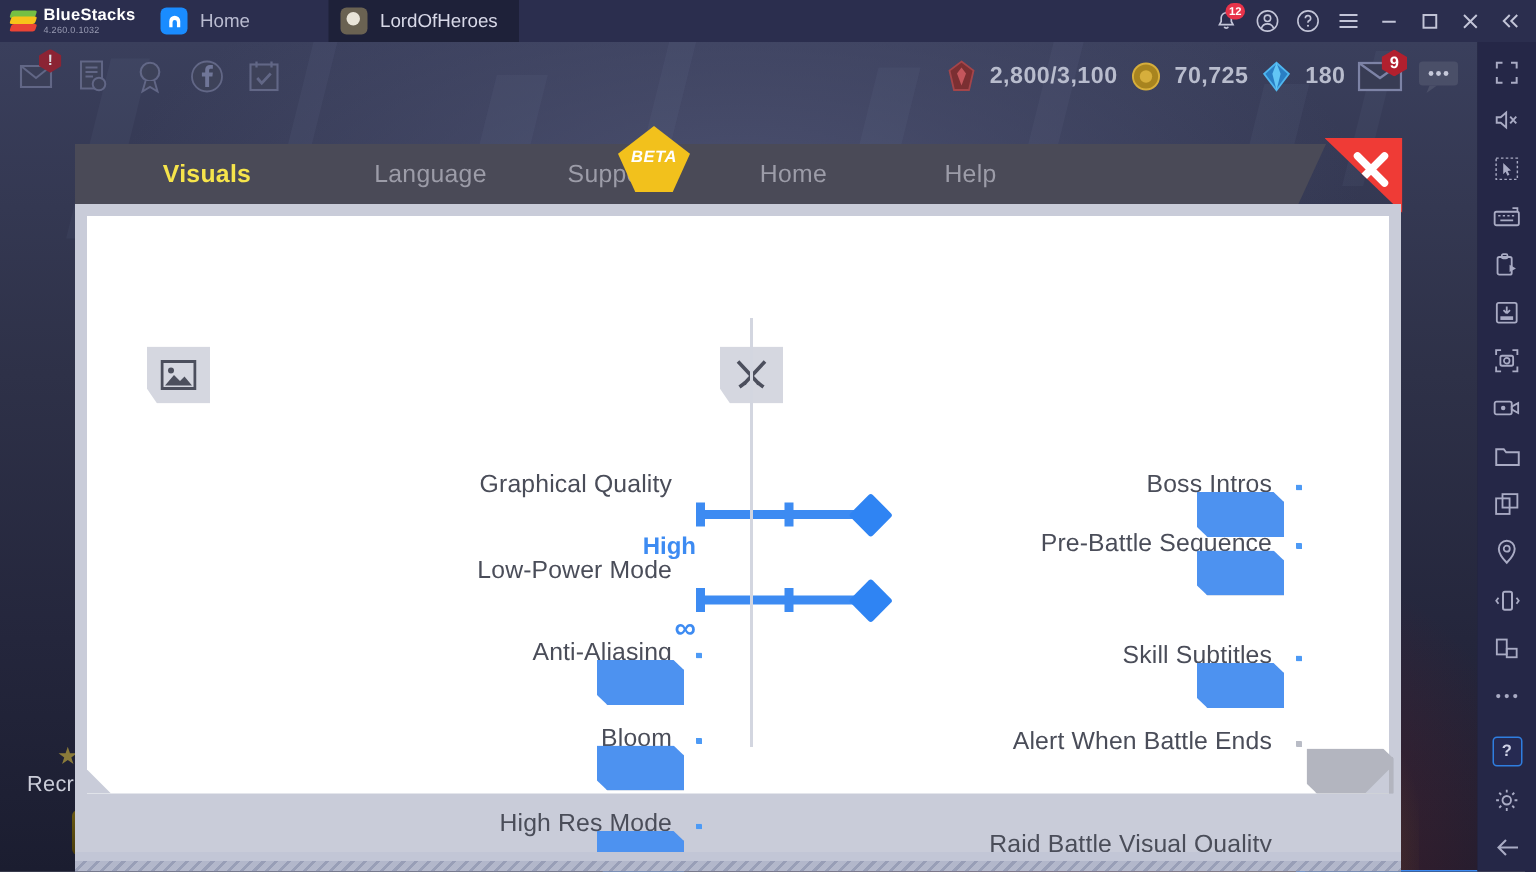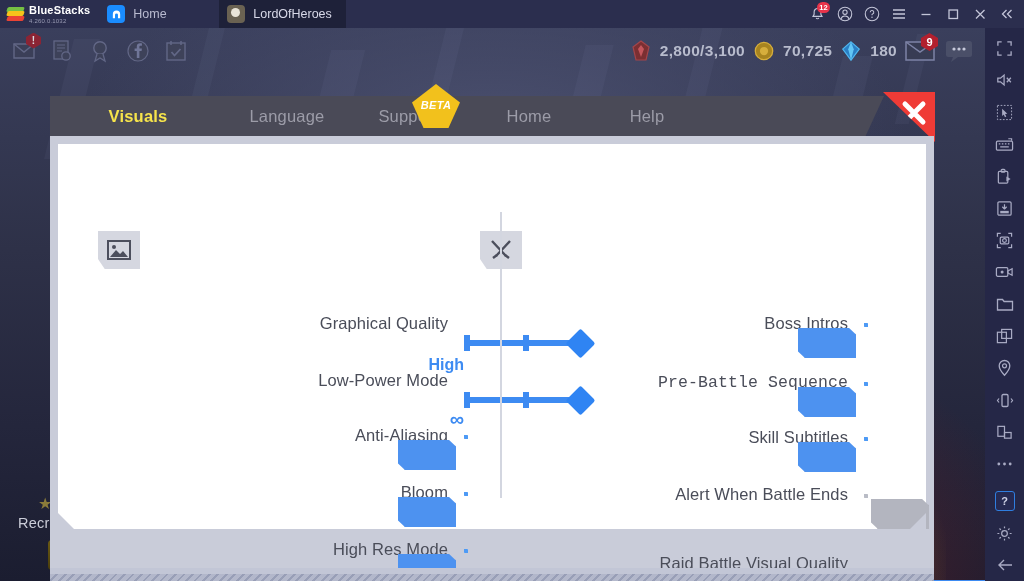--- a/index.html
+++ b/index.html
@@ -507,21 +507,21 @@
             <div class="row" style="left:0;top:156px;width:398px;">
               <span class="lbl">Boss Intros</span>
               <span class="ctrl">
                 <span class="toggle on">
                   <span class="body"></span>
                   <span class="knob"></span>
                 </span>
               </span>
             </div>
 
-            <div class="row" style="left:0;top:215px;width:398px;font-family:Liberation Mono, monospace;">
+            <div class="row" style="left:0;top:195px;width:398px;">
               <span class="lbl">Pre-Battle Sequence</span>
               <span class="ctrl">
                 <span class="toggle on">
                   <span class="body"></span>
                   <span class="knob"></span>
                 </span>
               </span>
             </div>
 
             <div class="row" style="left:0;top:270px;width:398px;">

